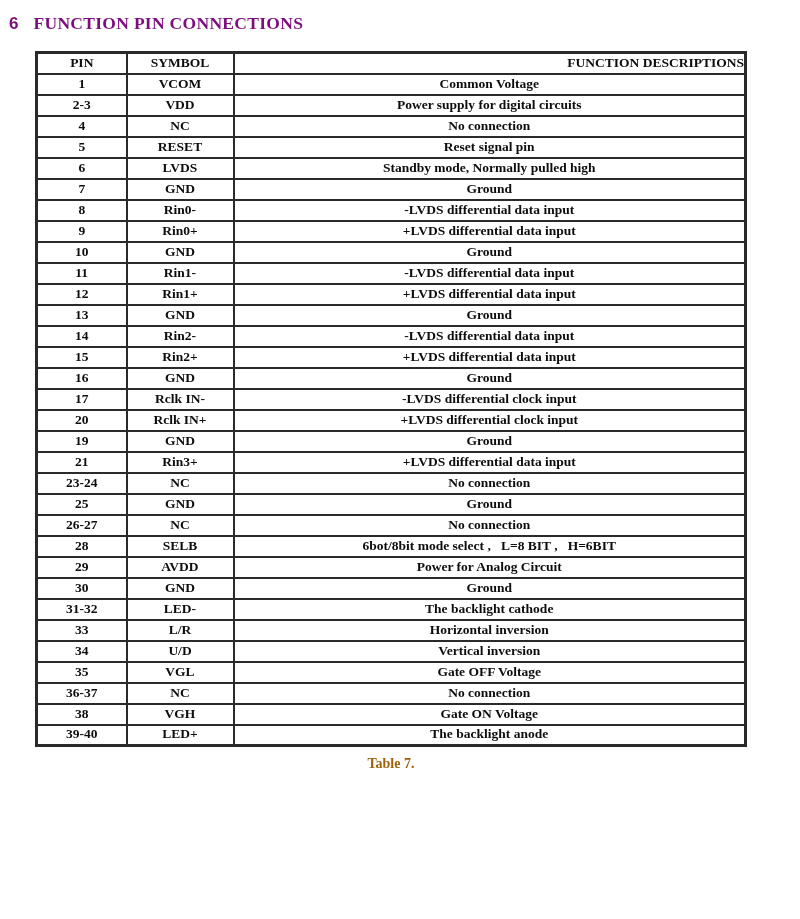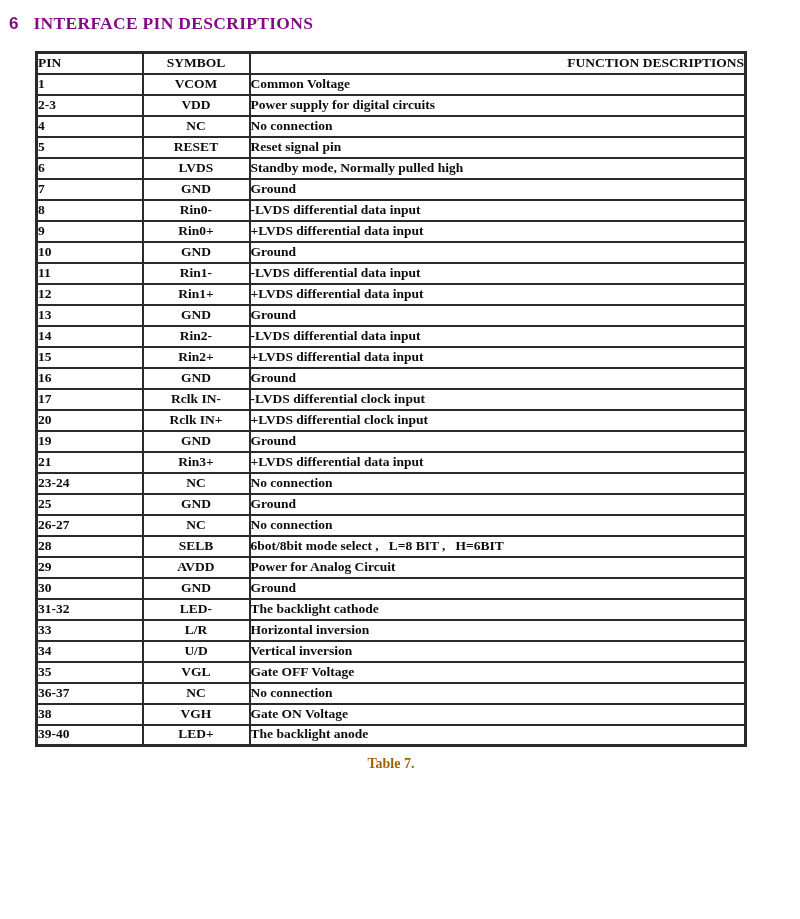--- a/index.html
+++ b/index.html
@@ -45,45 +45,45 @@
   table.pin-table td {
     border: 2px solid #2a2a2a;
     font-weight: bold;
     font-size: 13.5px;
     height: 21px;
     padding: 0;
     line-height: 1.1;
     vertical-align: middle;
     overflow: hidden;
   }
-  th.col-pin,  td.col-pin  { width: 106px; text-align: left; font-family: Liberation Serif, serif; }
+  th.col-pin,  td.col-pin  { width: 90px; text-align: center; font-family: Liberation Serif, serif; }
   th.col-sym,  td.col-sym  { width: 107px;  text-align: center; }
   th.col-desc { text-align: right; }
   td.col-desc {
-    text-align: left;
+    text-align: center;
     padding-left: 6px;
     white-space: pre-wrap;
   }
   .caption {
     width: 712px;
     margin: 9px 0 0 35px;
     text-align: center;
     font-weight: bold;
     font-size: 14px;
     color: #a16207;
   }
 </style>
 </head>
 <body>
 
 <div class="page">
 
   <div class="heading" style="color: rgb(125, 13, 126);">
     <span class="num">6</span>
-    <span class="ttl">INTERFACE PIN DESCRIPTIONS</span>
+    <span class="ttl">FUNCTION PIN CONNECTIONS</span>
   </div>
 
   <table class="pin-table">
     <thead>
       <tr>
         <th class="col-pin">PIN</th>
         <th class="col-sym">SYMBOL</th>
         <th class="col-desc">FUNCTION DESCRIPTIONS</th>
       </tr>
     </thead>

